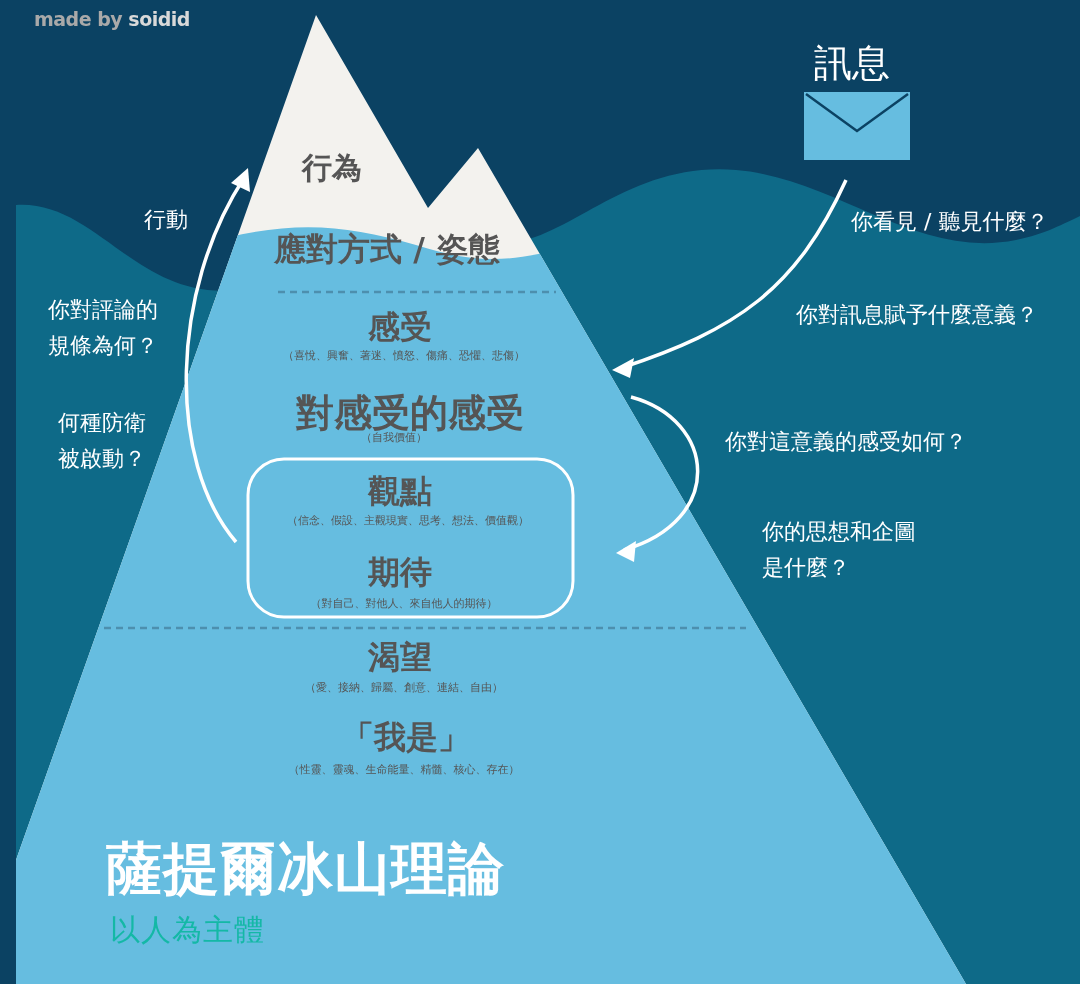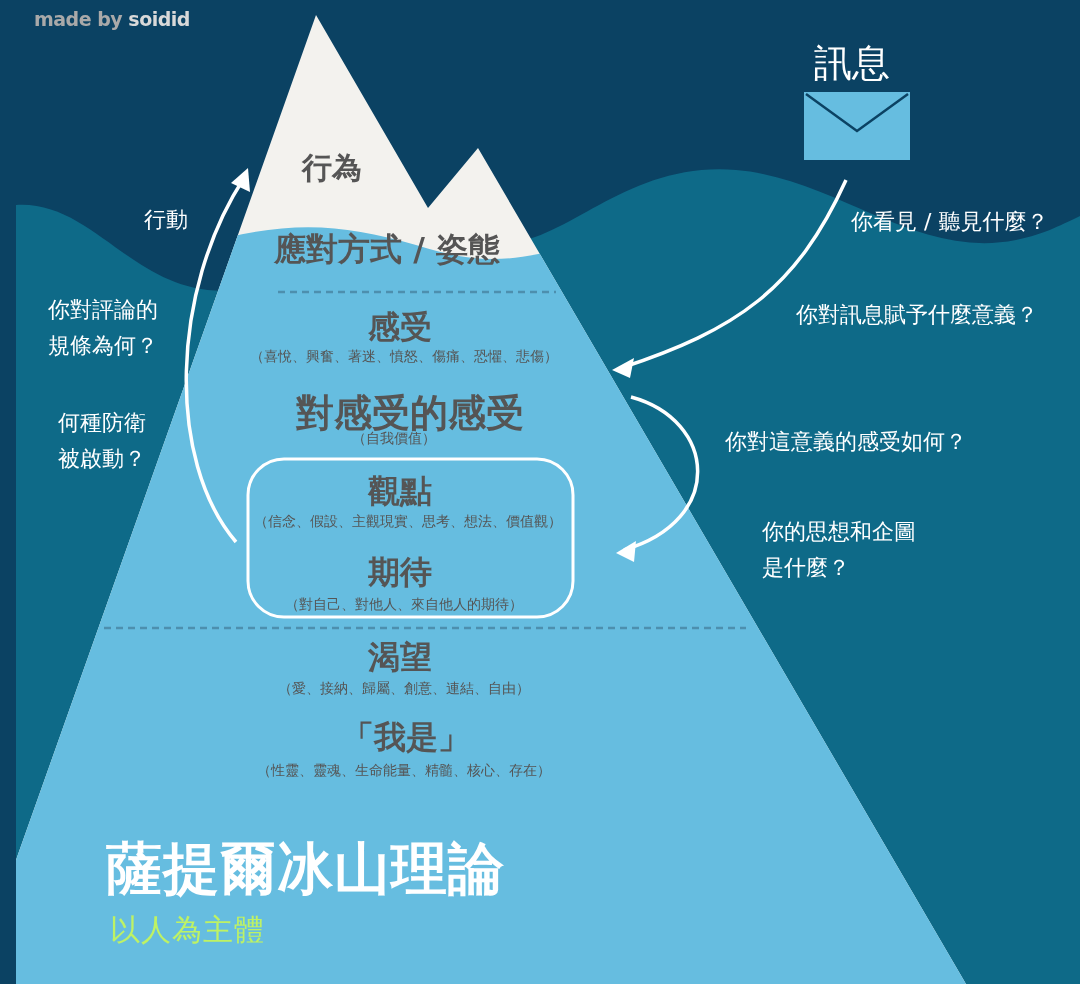--- a/index.html
+++ b/index.html
@@ -16,27 +16,27 @@
       left: 18px; top: 8px; font-size: 19px; font-weight: bold; color: #a9a9a9;
       letter-spacing: -0.5px; font-family: "DejaVu Sans", sans-serif;
     }
     .credit .name { color: #d9d9d9; }
     .q { color: #ffffff; font-size: 22px; line-height: 36px; }
     .msg-title { color: #ffffff; font-size: 38px; left: 798px; top: 38px; }
     .layer-title {
       color: #555555; font-weight: bold; text-align: center; width: 400px; margin-left: -200px;
     }
     .layer-sub {
-      color: #555555; font-size: 14px; text-align: center; width: 420px; margin-left: -210px;
+      color: #555555; font-size: 11px; text-align: center; width: 420px; margin-left: -210px;
     }
     .main-title {
       left: 90px; top: 832px; color: #ffffff; font-size: 56px; font-weight: bold; letter-spacing: 1px;
     }
     .subtitle {
-      left: 94px; top: 910px; color: #bef264; font-size: 30px; letter-spacing: 1px;
+      left: 94px; top: 910px; color: #14b8a6; font-size: 30px; letter-spacing: 1px;
     }
     .subtitle .hl {
       position: relative; display: inline-block;
     }
     .subtitle .hl::before {
       content: ""; position: absolute; left: 2px; top: 8px; width: 34px; height: 34px;
       border-radius: 50%; background: #cfe04a; z-index: -1;
     }
     .subtitle .hl span { position: relative; z-index: 1; }
   </style>

